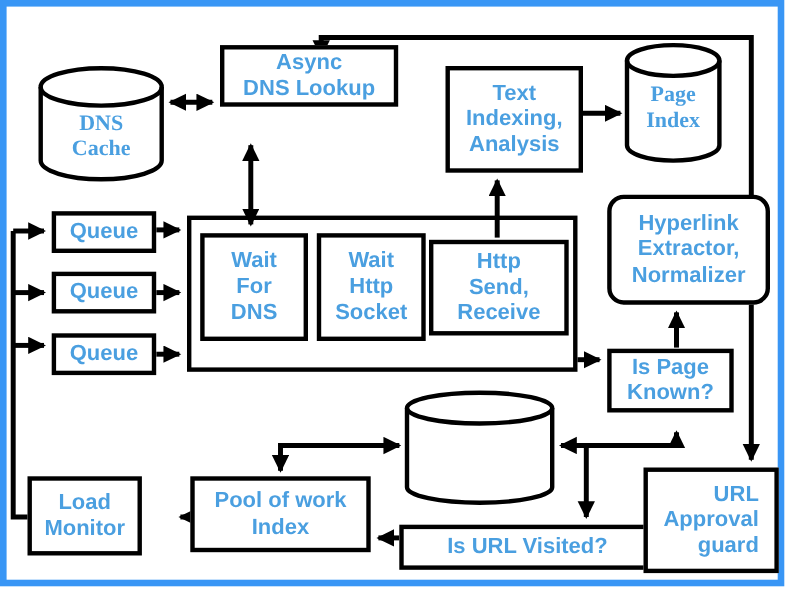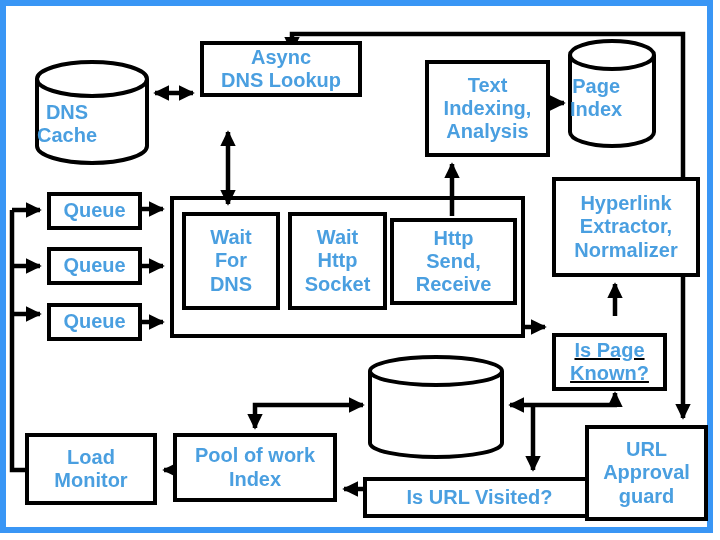--- a/index.html
+++ b/index.html
@@ -15,22 +15,22 @@
     position:absolute;box-sizing:border-box;
     border:4px solid #000;background:#fff;
     display:flex;align-items:center;justify-content:center;text-align:center;
   }
   .outer{background:#fff;}
   .lbl{
     color:#4a9fe0;font-weight:bold;font-size:20px;line-height:1.16;
     white-space:pre-line;letter-spacing:0px;
   }
   .cyl-lbl{
-    position:absolute;display:flex;align-items:center;
-    text-align:center;box-sizing:border-box;
+    position:absolute;display:flex;align-items:center;justify-content:center;
+    text-align:center;box-sizing:border-box;font-family:Liberation Serif, serif;
   }
   svg.wires{position:absolute;left:0;top:0;}
 </style>
 </head>
 <body>
 
 <div class="stage">
 
   <div class="frame"></div>
 
@@ -100,27 +100,27 @@
   <div class="cyl-lbl" style="left:570px;top:70px;width:84px;height:56px;">
     <span class="lbl">Page
 Index</span>
   </div>
 
   <div class="box" style="left:200px;top:41px;width:162px;height:56px;">
     <span class="lbl">Async
 DNS Lookup</span>
   </div>
 
-  <div class="box" style="left:405px;top:60px;width:125px;height:97px;margin-left:20px;">
+  <div class="box" style="left:405px;top:60px;width:125px;height:97px;">
     <span class="lbl">Text
 Indexing,
 Analysis</span>
   </div>
 
-  <div class="box" style="left:552px;top:177px;width:148px;height:100px;">
+  <div class="box" style="left:552px;top:177px;width:148px;height:100px;border-radius:15px;">
     <span class="lbl">Hyperlink
 Extractor,
 Normalizer</span>
   </div>
 
   <div class="box" style="left:47px;top:192px;width:95px;height:38px;">
     <span class="lbl">Queue</span>
   </div>
   <div class="box" style="left:47px;top:247px;width:95px;height:38px;">
     <span class="lbl">Queue</span>
@@ -138,38 +138,38 @@
     <span class="lbl">Wait
 Http
 Socket</span>
   </div>
   <div class="box" style="left:390px;top:218px;width:127px;height:87px;">
     <span class="lbl">Http
 Send,
 Receive</span>
   </div>
 
-  <div class="box" style="left:552px;top:333px;width:115px;height:58px;text-decoration:underline;">
+  <div class="box" style="left:552px;top:317px;width:115px;height:58px;">
     <span class="lbl">Is Page
 Known?</span>
   </div>
 
-  <div class="box" style="left:25px;top:433px;width:132px;height:72px;">
+  <div class="box" style="left:25px;top:433px;width:104px;height:72px;">
     <span class="lbl">Load
 Monitor</span>
   </div>
 
   <div class="box" style="left:173px;top:433px;width:164px;height:69px;">
     <span class="lbl">Pool of work
 Index</span>
   </div>
 
   <div class="box" style="left:363px;top:477px;width:233px;height:41px;">
     <span class="lbl">Is URL Visited?</span>
   </div>
 
-  <div class="box" style="left:585px;top:425px;width:123px;height:96px;">
+  <div class="box" style="left:585px;top:425px;width:123px;height:96px;text-align:right;">
     <span class="lbl">URL
 Approval
 guard</span>
   </div>
 
 </div>
 
 </body></html>

